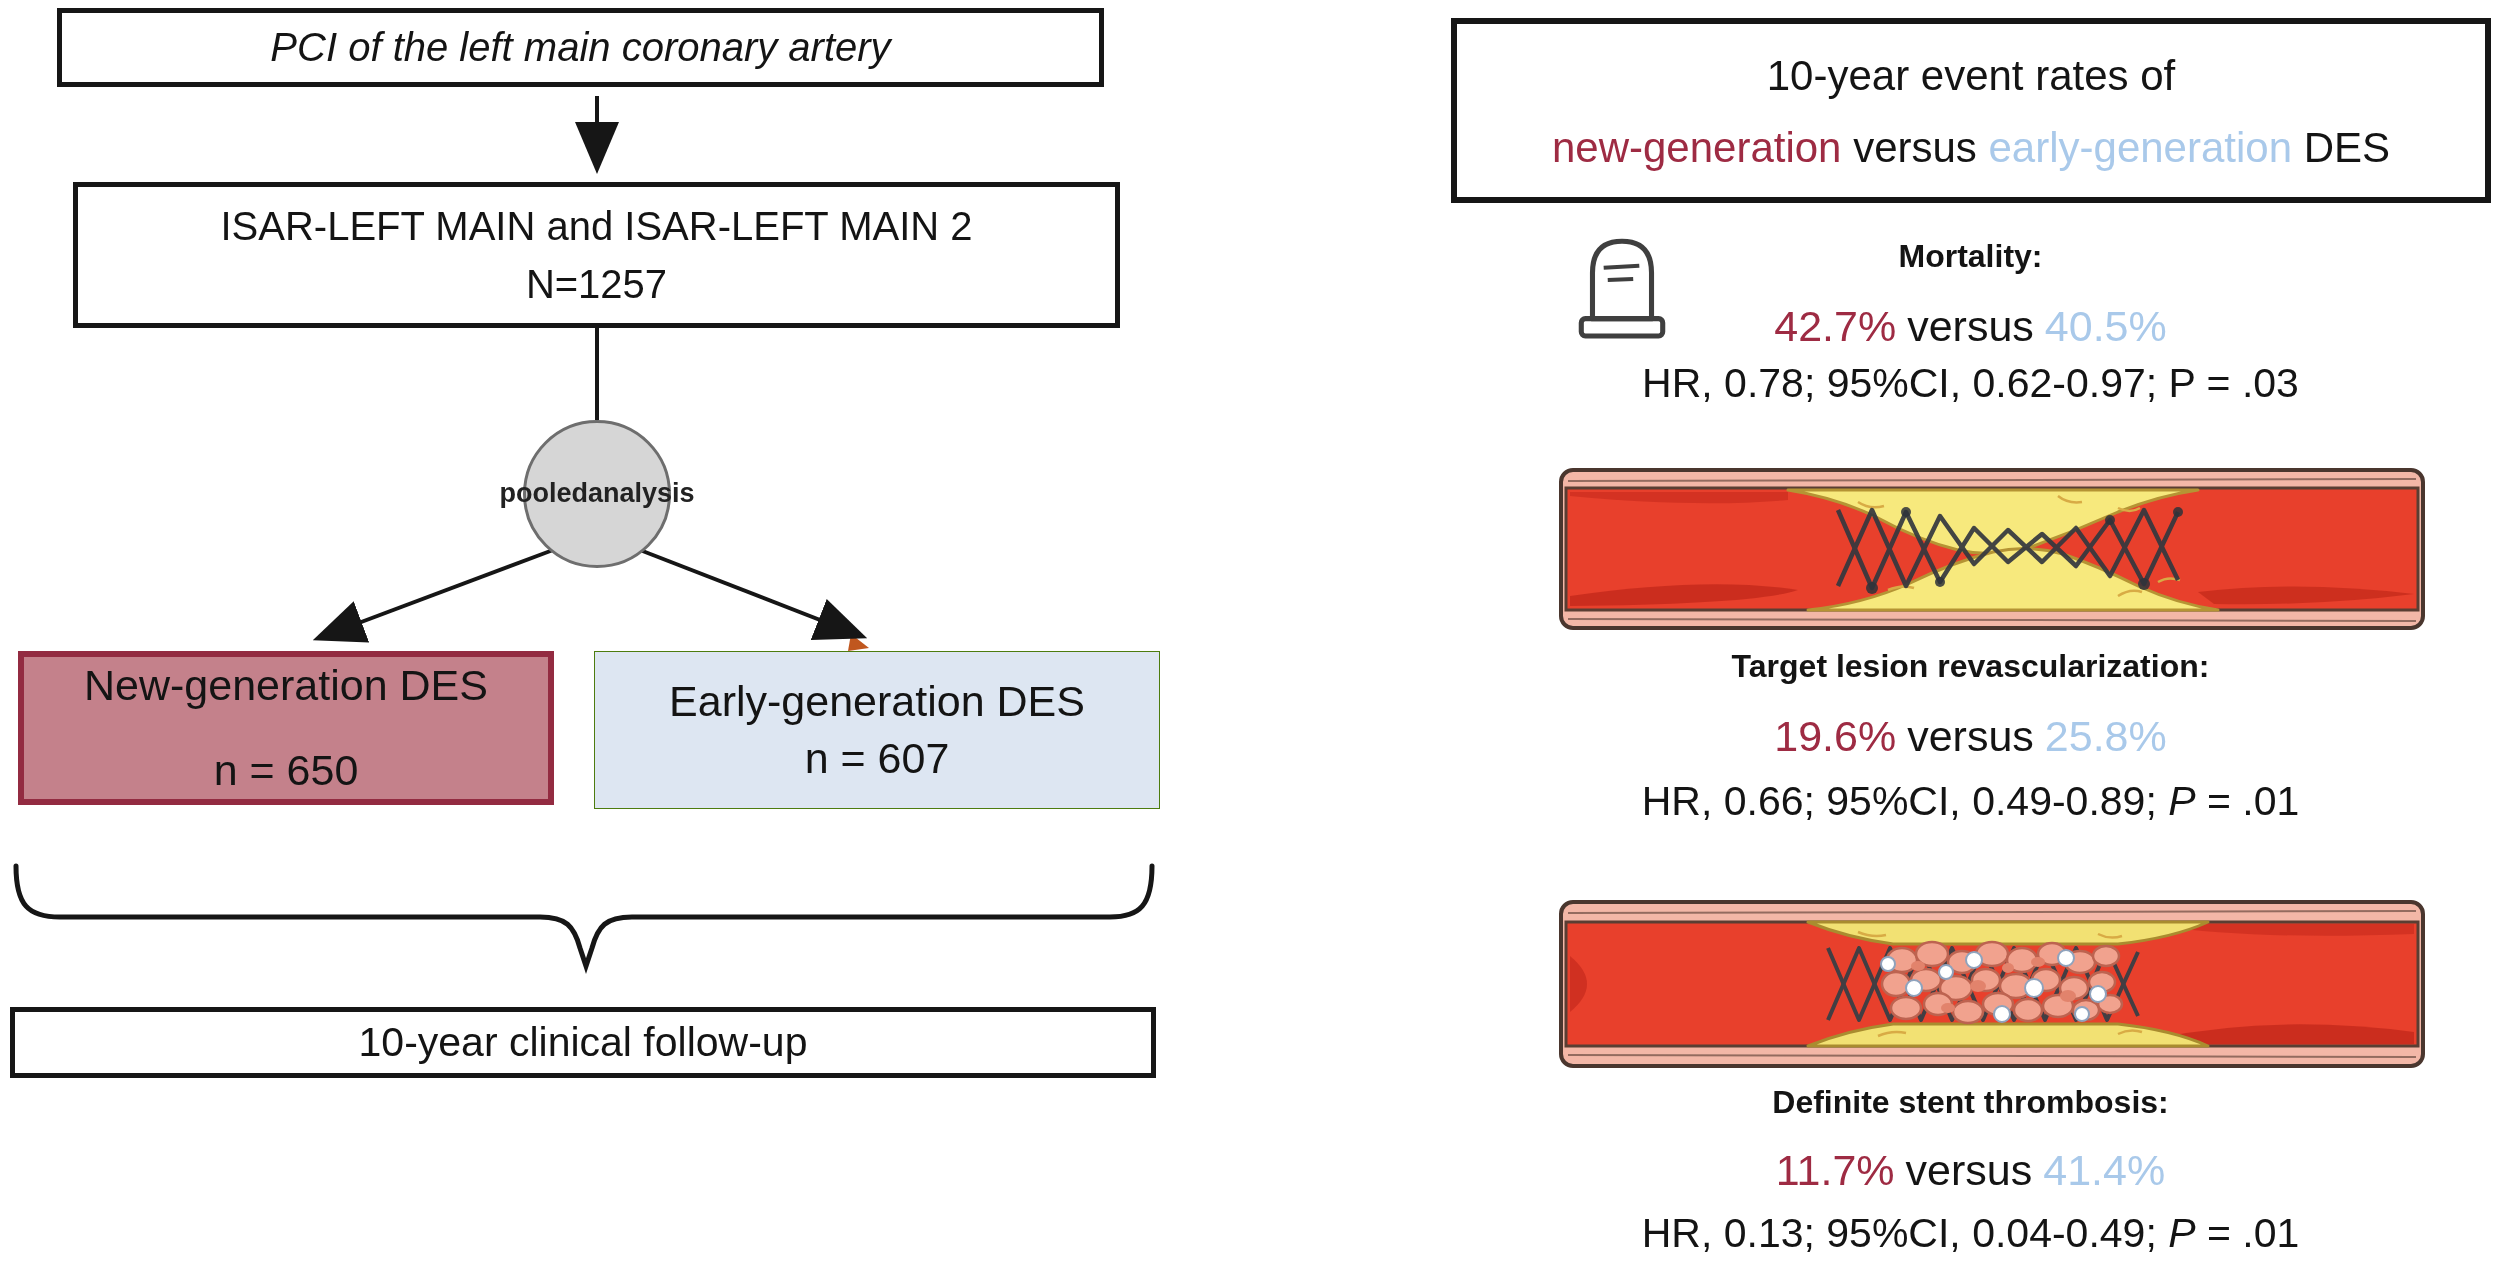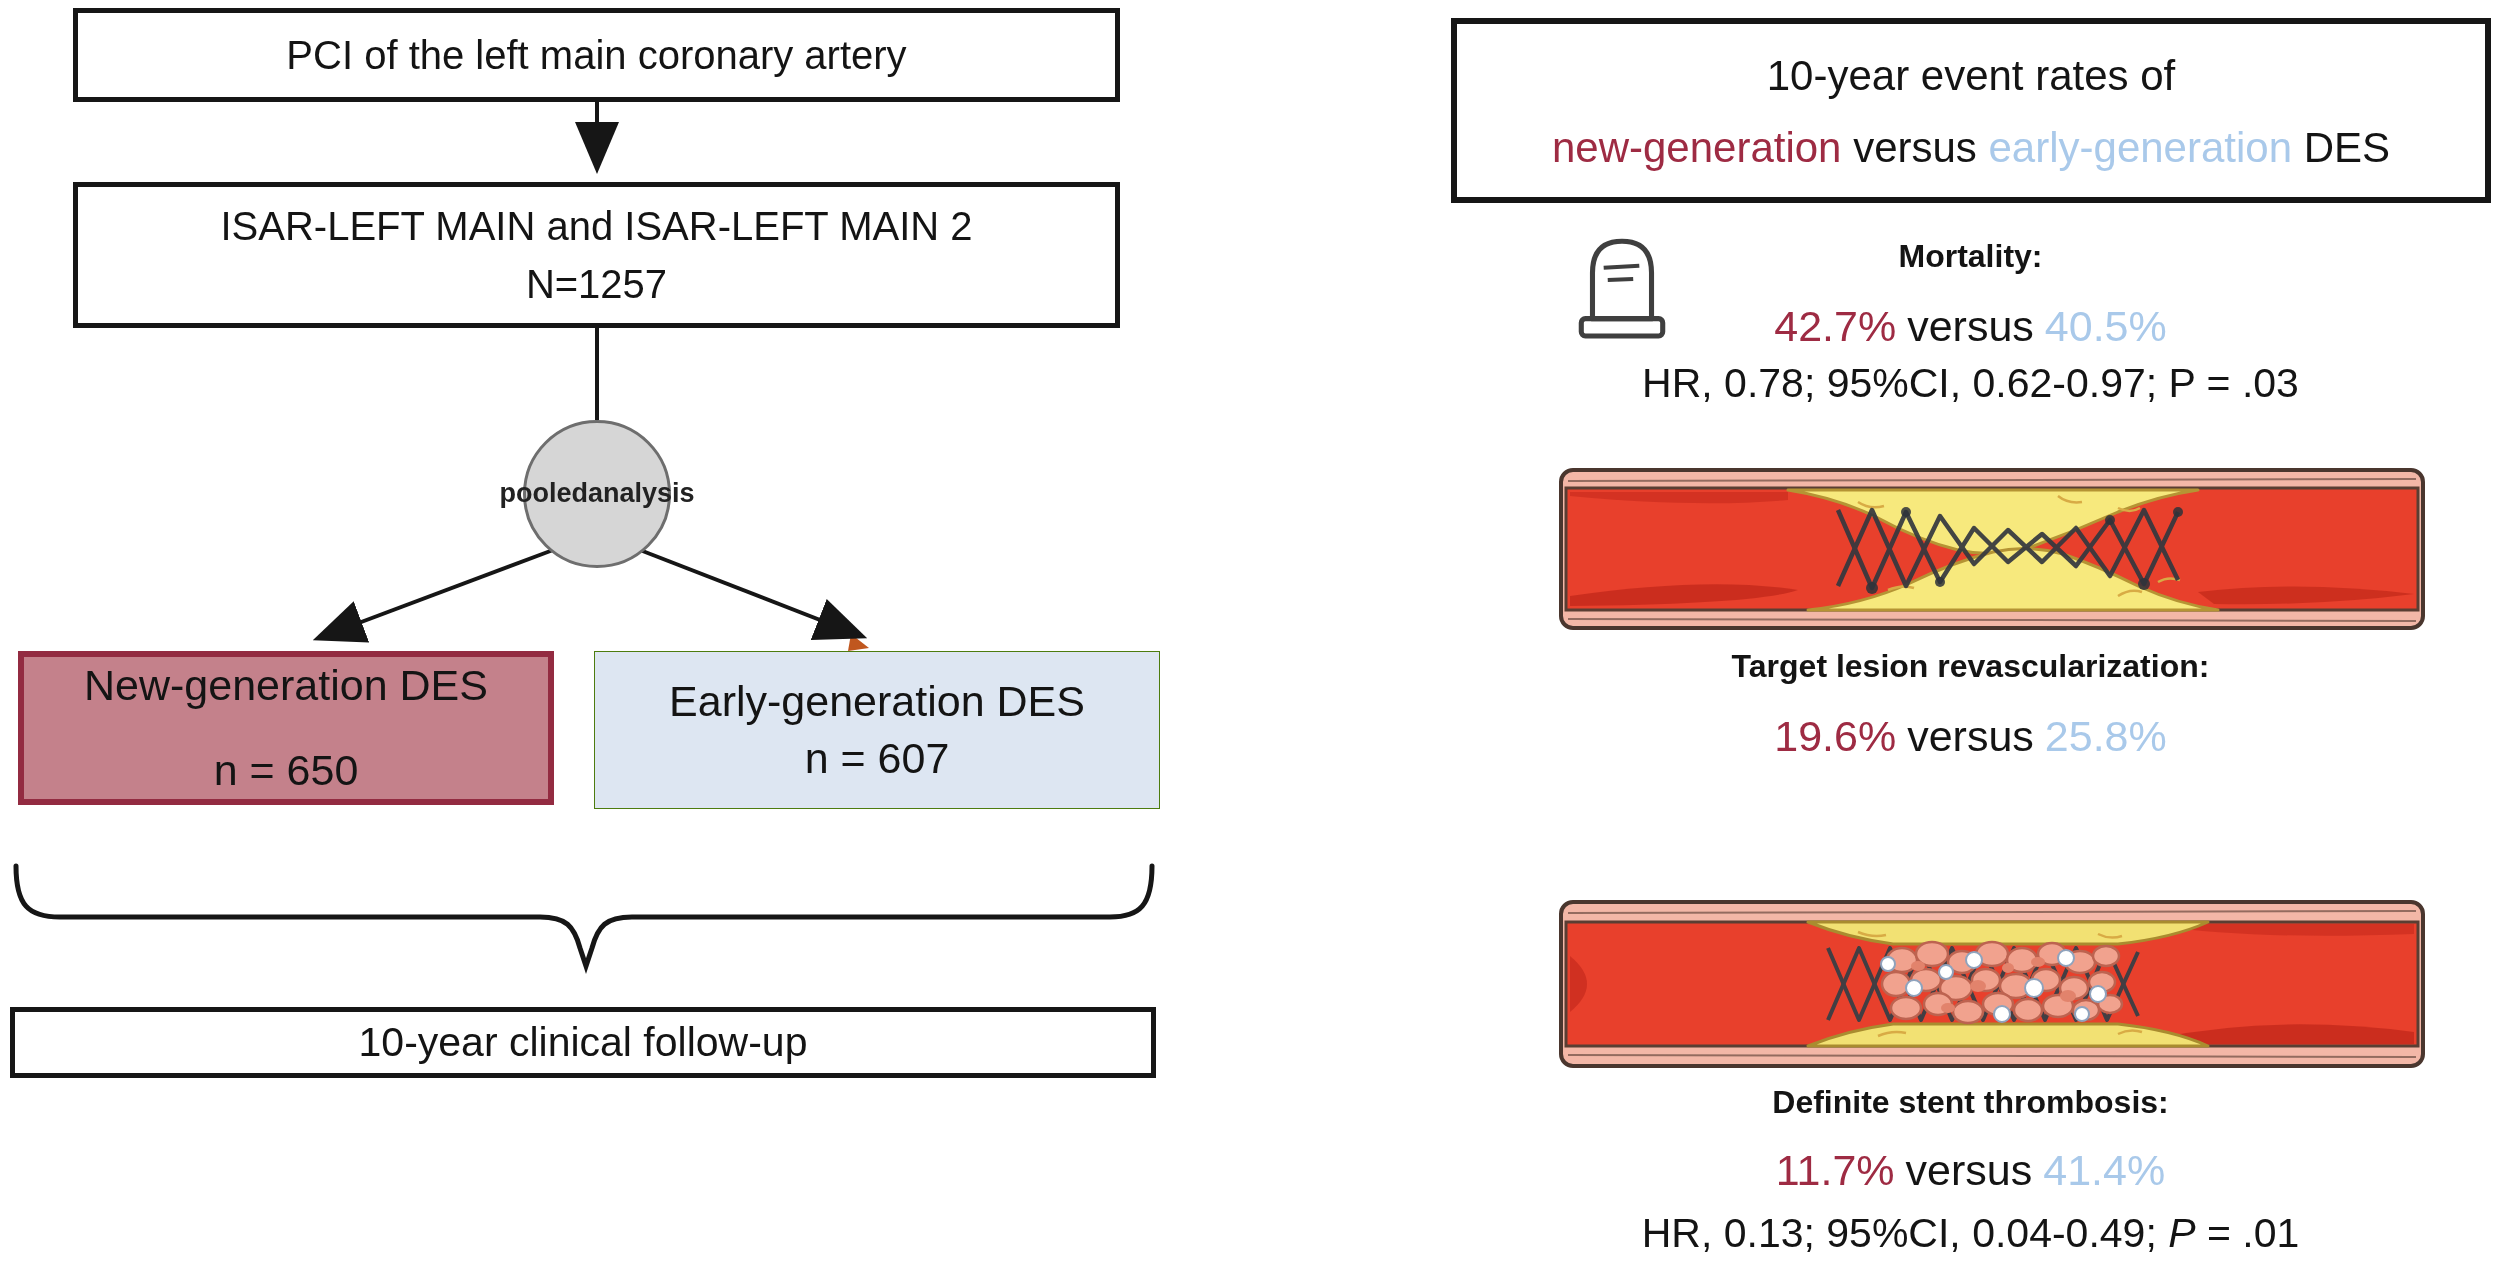--- a/index.html
+++ b/index.html
@@ -7,21 +7,21 @@
     position:relative; width:2499px; height:1272px; background:#ffffff;
     font-family:"Liberation Sans","DejaVu Sans",sans-serif; color:#141414;
     overflow:hidden;
   }
   svg.overlay { position:absolute; left:0; top:0; pointer-events:none; }
   .box {
     position:absolute; background:#ffffff; border:5px solid #161616;
     display:flex; flex-direction:column; align-items:center; justify-content:center;
     text-align:center; box-sizing:border-box;
   }
-  .b1 { left:73px; top:8px;  width:1047px; height:94px;  font-size:40px; }
+  .b1 { left:57px; top:8px;  width:1047px; height:79px;  font-size:40px;font-style:italic; }
   .b2 { left:73px; top:182px; width:1047px; height:146px; font-size:40px; line-height:58px; }
   .b3 { left:10px; top:1007px; width:1146px; height:71px; font-size:41px; }
   .redbox {
     left:18px; top:651px; width:536px; height:154px;
     background:#c4818b; border:6px solid #932b41; font-size:43px; line-height:57px;gap:28px;
   }
   .bluebox {
     left:594px; top:651px; width:566px; height:158px;
     background:#dde6f2; border:1px solid #4d7c0f; font-size:43px; line-height:57px;
   }
@@ -144,20 +144,21 @@
         <circle cx="382" cy="118" r="5"></circle>
         <circle cx="586" cy="120" r="6"></circle>
       <circle cx="348" cy="48" r="5"></circle>
         <circle cx="552" cy="56" r="5"></circle>
         <circle cx="620" cy="48" r="5"></circle>
     </g>
   </svg>
 
   <div class="rtext sec-title" style="top:648px;">Target lesion revascularization:</div>
   <div class="rtext vrow" style="top:712px;"><span class="rate-red">19.6%</span><span class="vs">versus</span><span class="rate-blue">25.8%</span></div>
+  <div class="rtext srow" style="top:778px;"><span>HR, 0.66; 95%CI, 0.49-0.89; </span><span class="pit">P</span><span> = .01</span></div>
 
   <svg class="icon-abs" style="left:1558px; top:896px;" width="870" height="176" viewBox="0 0 870 176">
     <rect x="3" y="6" width="862" height="164" rx="12" fill="#f3b7a7" stroke="#4a362e" stroke-width="4"></rect>
     <line x1="10" y1="17" x2="858" y2="15" stroke="#6b4c41" stroke-width="2" opacity="0.7"></line>
     <line x1="10" y1="159" x2="858" y2="161" stroke="#6b4c41" stroke-width="2" opacity="0.7"></line>
     <rect x="8" y="26" width="852" height="124" fill="#e8402c" stroke="#5a3e33" stroke-width="3"></rect>
     <path d="M600 142 Q720 118 856 136 L856 148 L610 148 Z" fill="#c62a1c" opacity="0.85"></path>
     <path d="M600 30 Q700 44 856 38 L856 28 L604 28 Z" fill="#c62a1c" opacity="0.6"></path>
     <path d="M12 60 Q46 88 12 116 Z" fill="#c62a1c" opacity="0.7"></path>
     <path d="M250 26 L650 26 Q615 42 560 48 L335 48 Q290 42 250 26 Z" fill="#f2e173" stroke="#a98c2f" stroke-width="3" stroke-linejoin="round"></path>

